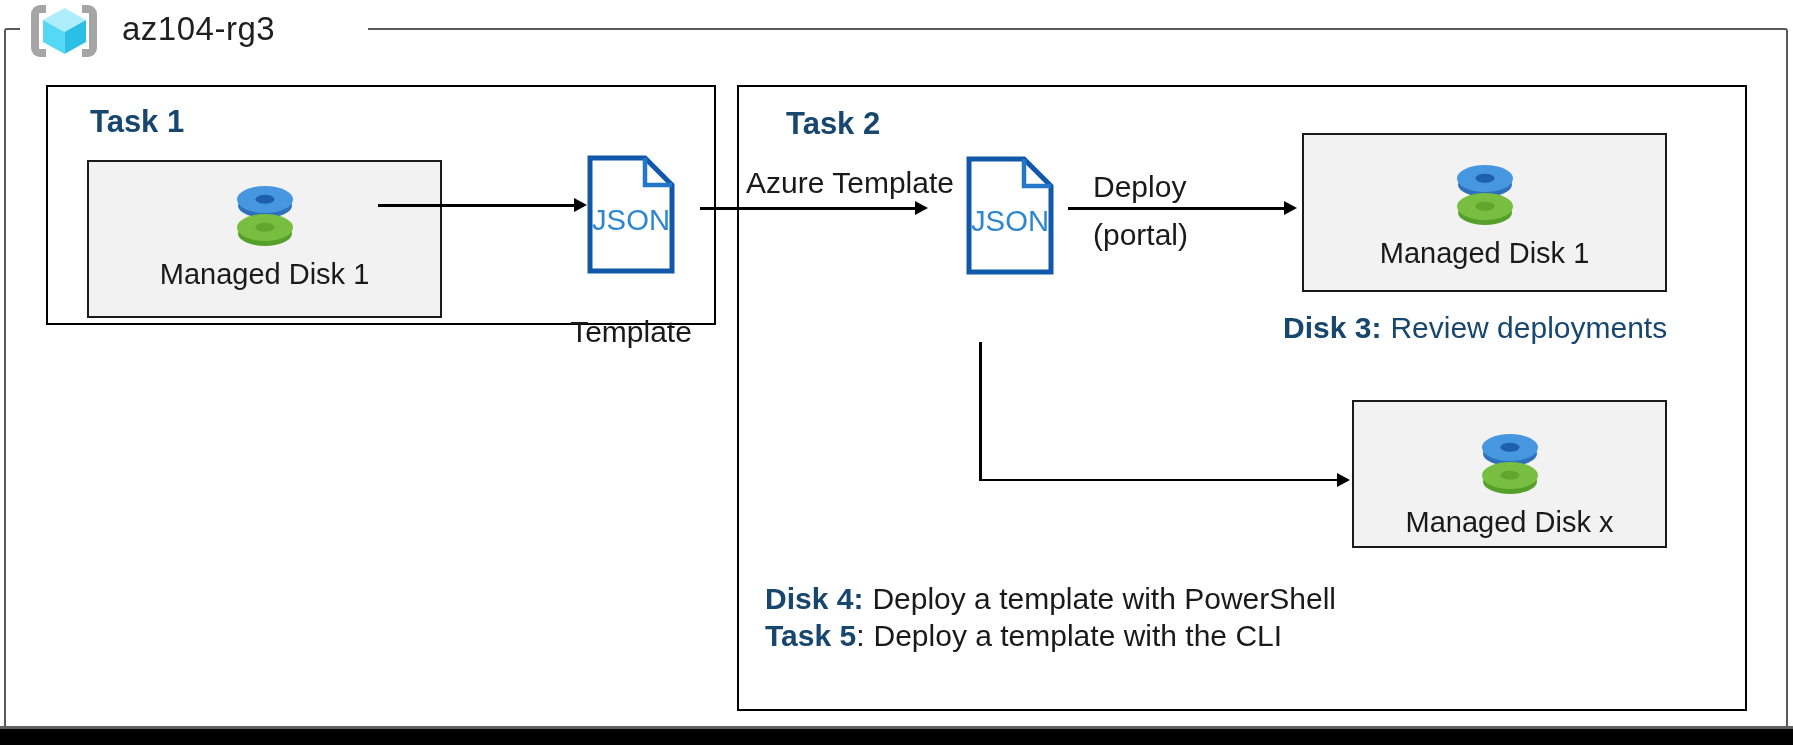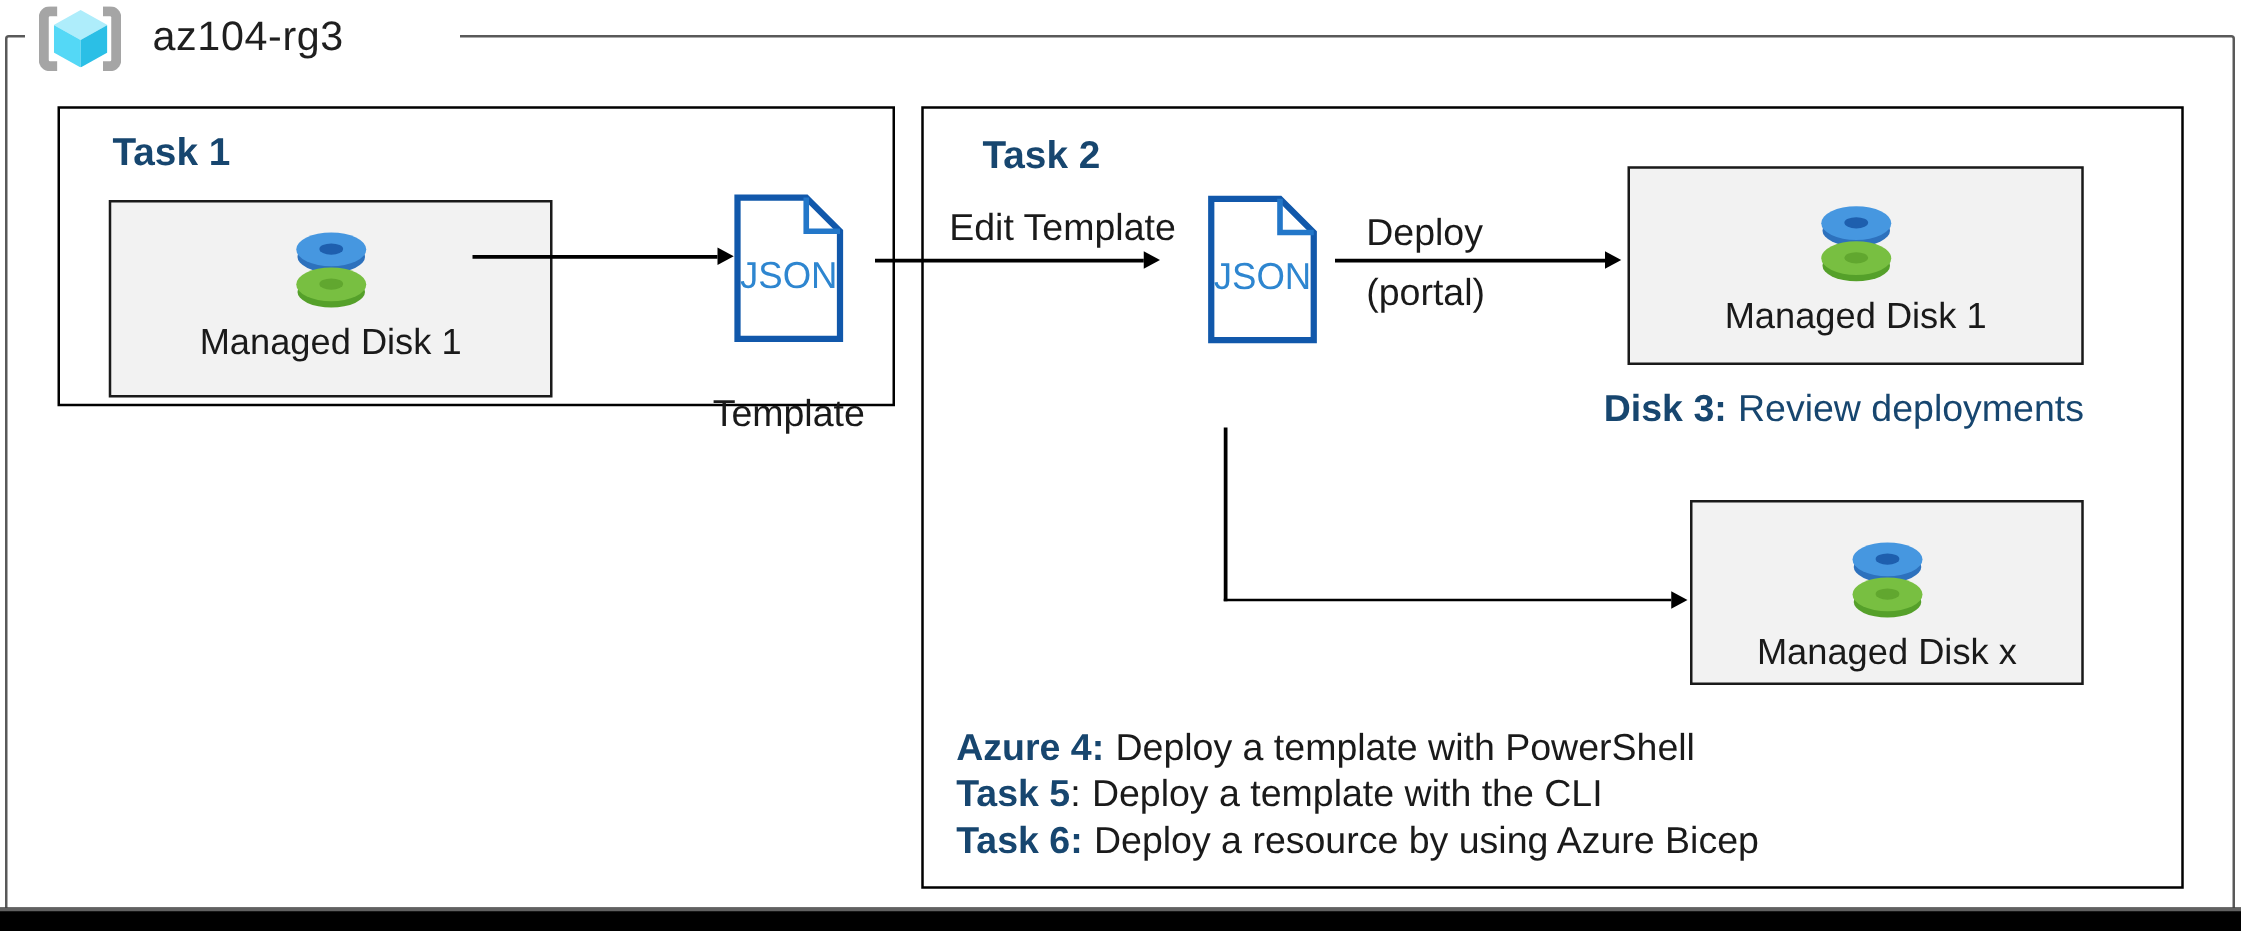--- a/index.html
+++ b/index.html
@@ -106,21 +106,21 @@
   <svg class="abs json-icon json1" viewBox="0 0 90 121">
     <path d="M4 4 H59 L86 31 V117 H4 Z" fill="#ffffff" stroke="#1158ab" stroke-width="5" stroke-linejoin="miter"></path>
     <path d="M59 4 V31 H86" fill="none" stroke="#2377c9" stroke-width="4.5"></path>
     <text x="45" y="76" text-anchor="middle" font-family="Liberation Sans, sans-serif" font-size="30" fill="#2e86d0" textLength="78" lengthAdjust="spacingAndGlyphs">JSON</text>
   </svg>
   <div class="abs flow-label center" style="left:531px;top:290px;width:200px;margin-top:25px;">Template</div>
 
   <div class="abs task-box task2-box"></div>
   <div class="abs task-title" style="left:786px;top:106px;">Task 2</div>
 
-  <div class="abs flow-label center" style="left:737px;top:166px;width:226px;">Edit Template</div>
+  <div class="abs flow-label center" style="left:737px;top:166px;width:226px;">Azure Template</div>
   <div class="abs hline" style="left:700px;top:207px;width:215px;"></div>
   <div class="abs ahead" style="left:915px;top:201px;"></div>
 
   <svg class="abs json-icon json2" viewBox="0 0 90 121">
     <path d="M4 4 H59 L86 31 V117 H4 Z" fill="#ffffff" stroke="#1158ab" stroke-width="5" stroke-linejoin="miter"></path>
     <path d="M59 4 V31 H86" fill="none" stroke="#2377c9" stroke-width="4.5"></path>
     <text x="45" y="76" text-anchor="middle" font-family="Liberation Sans, sans-serif" font-size="30" fill="#2e86d0" textLength="78" lengthAdjust="spacingAndGlyphs">JSON</text>
   </svg>
 
   <div class="abs flow-label" style="left:1093px;top:170px;">Deploy</div>
@@ -147,25 +147,22 @@
   <div class="abs md-box mdbox-x">
     <div class="disk-icon">
       <div class="donut donut-blue"></div>
       <div class="donut donut-green"></div>
     </div>
     <div class="md-label">Managed Disk x</div>
   </div>
 
   <div class="abs task-list">
     <div class="trow">
-      <span class="tl">Azure 4:</span><span class="tc"></span><span class="tt">Deploy a template with PowerShell</span>
+      <span class="tl">Disk 4:</span><span class="tc"></span><span class="tt">Deploy a template with PowerShell</span>
     </div>
     <div class="trow">
       <span class="tl">Task 5</span><span class="tc">:</span><span class="tt">Deploy a template with the CLI</span>
-    </div>
-    <div class="trow">
-      <span class="tl">Task 6:</span><span class="tc"></span><span class="tt">Deploy a resource by using Azure Bicep</span>
     </div>
   </div>
 
   <div class="abs bottom-bar"></div>
 
 </div>
 
 </body></html>

